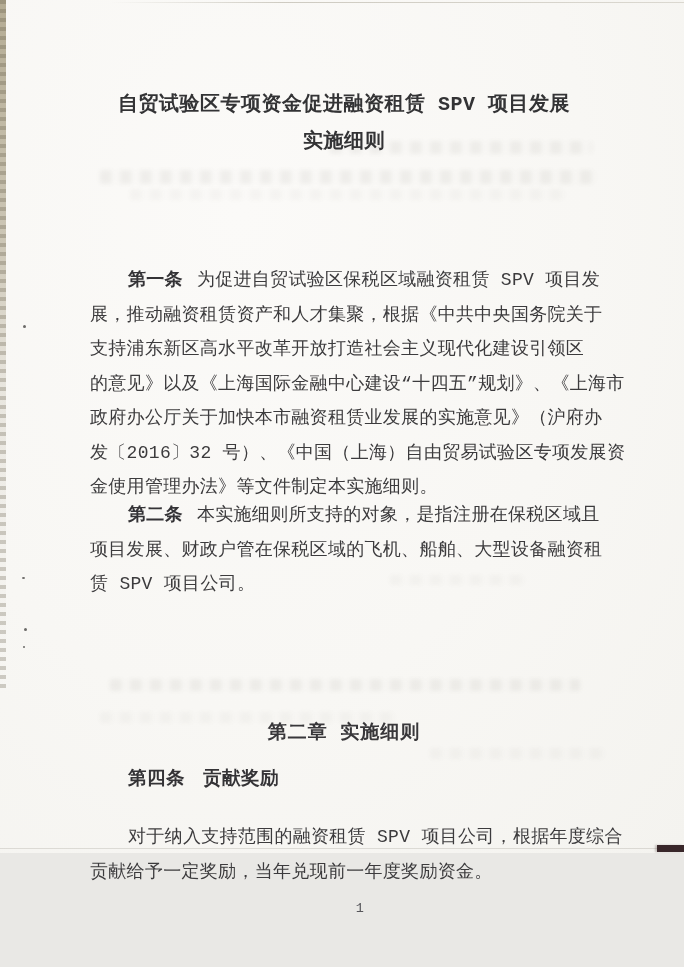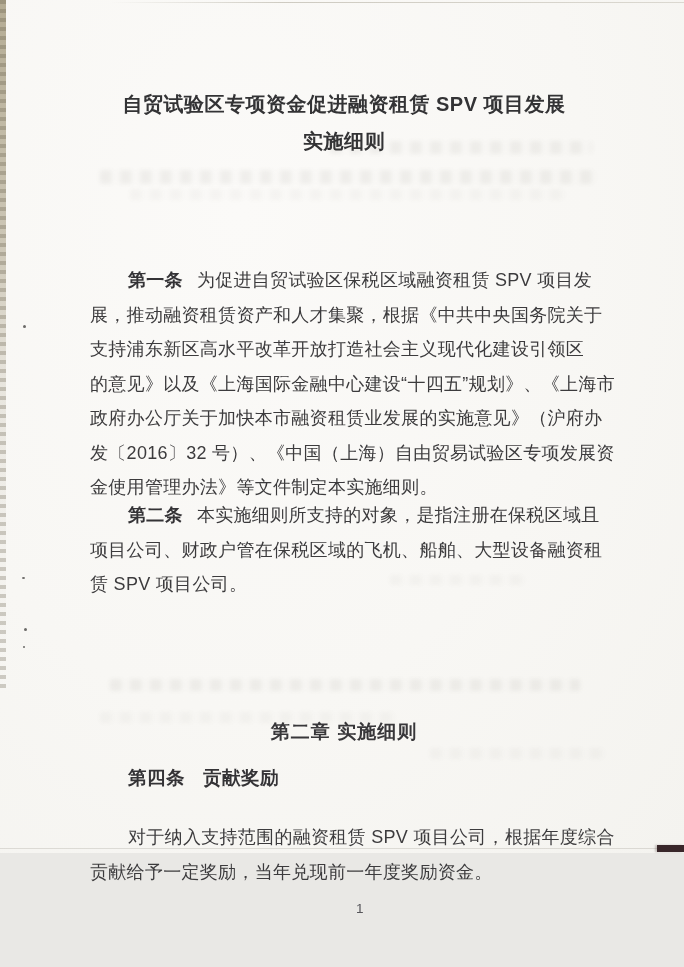--- a/index.html
+++ b/index.html
@@ -9,21 +9,21 @@
     height: 967px;
     overflow: hidden;
     background: #e9e8e5;
   }
   .page {
     position: relative;
     width: 684px;
     height: 853px;
     background:
       radial-gradient(ellipse at 35% 25%, #fbfaf8 0%, #f8f7f4 55%, #f4f3ef 100%);
-    font-family: Liberation Sans, sans-serif;
+    font-family: Liberation Mono, monospace;
     color: #3c3b3d;
   }
   
   .edge-left {
     position: absolute; left: 0; top: 0; width: 6px; height: 690px;
     background:
       repeating-linear-gradient(180deg, rgba(96,88,68,0.28) 0 4px, rgba(0,0,0,0) 4px 9px),
       linear-gradient(180deg, rgba(168,158,130,0.85) 0%, rgba(168,158,130,0.55) 35%,
         rgba(180,172,150,0.25) 55%, rgba(190,184,168,0.10) 78%, rgba(190,184,168,0) 100%);
   }
@@ -115,21 +115,21 @@
     <div class="line">展，推动融资租赁资产和人才集聚，根据《中共中央国务院关于</div>
     <div class="line">支持浦东新区高水平改革开放打造社会主义现代化建设引领区</div>
     <div class="line">的意见》以及《上海国际金融中心建设“十四五”规划》、《上海市</div>
     <div class="line">政府办公厅关于加快本市融资租赁业发展的实施意见》（沪府办</div>
     <div class="line">发〔2016〕32 号）、《中国（上海）自由贸易试验区专项发展资</div>
     <div class="line">金使用管理办法》等文件制定本实施细则。</div>
   </div>
 
   <div class="tblock para p2">
     <div class="line indent"><span class="art-label">第二条</span><span>本实施细则所支持的对象，是指注册在保税区域且</span></div>
-    <div class="line">项目公司、财政户管在保税区域的飞机、船舶、大型设备融资租</div>
+    <div class="line">项目发展、财政户管在保税区域的飞机、船舶、大型设备融资租</div>
     <div class="line">赁 SPV 项目公司。</div>
   </div>
 
 
   <div class="tblock chapter-heading ch2">第二章 实施细则</div>
 
   <div class="tblock art4-heading indent">
     <span class="art-label">第四条</span><span>贡献奖励</span>
   </div>
 

